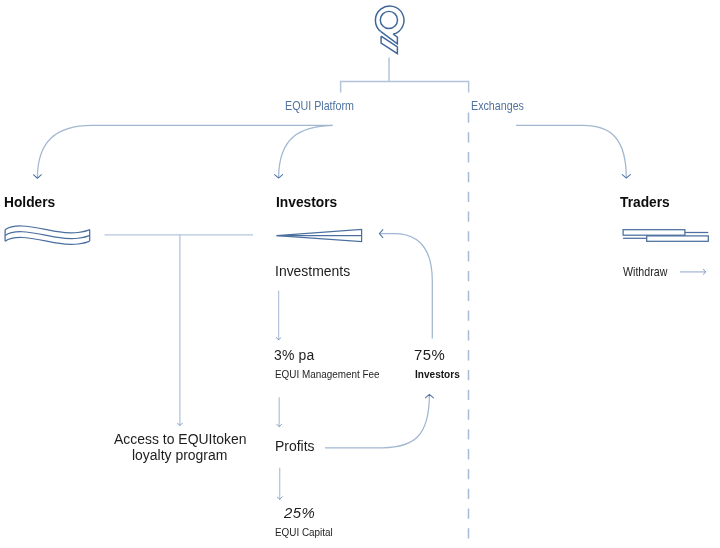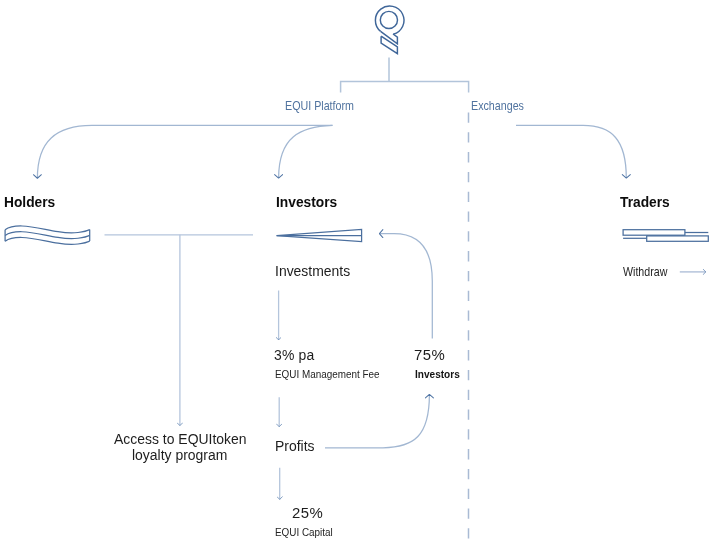--- a/index.html
+++ b/index.html
@@ -99,21 +99,21 @@
   <div class="txt body14" style="left:274.8px;top:261.8px;">Investments</div>
 
   <div class="txt num2" style="left:274.3px;top:346.2px;">3% pa</div>
   <div class="txt small11" style="left:274.6px;top:367.5px;">EQUI Management Fee</div>
 
   <div class="txt num" style="left:414.2px;top:346.0px;">75%</div>
   <div class="txt small11b" style="left:414.8px;top:367.5px;">Investors</div>
 
   <div class="txt body14" style="left:274.9px;top:437.2px;">Profits</div>
 
-  <div class="txt num" style="left:292px;top:503.6px;">25%</div>
+  <div class="txt num" style="left:284px;top:503.6px;font-style:italic;">25%</div>
   <div class="txt small11" style="left:274.5px;top:526.3px;">EQUI Capital</div>
 
   <div class="txt body14" style="left:113.6px;top:429.8px;">Access to EQUItoken</div>
   <div class="txt body14" style="left:132.3px;top:446.3px;">loyalty program</div>
 
   <div class="txt small11" style="left:623px;top:265px;font-size:12.6px;transform:scaleX(0.845);">Withdraw</div>
 
 </div>
 
 </body></html>

